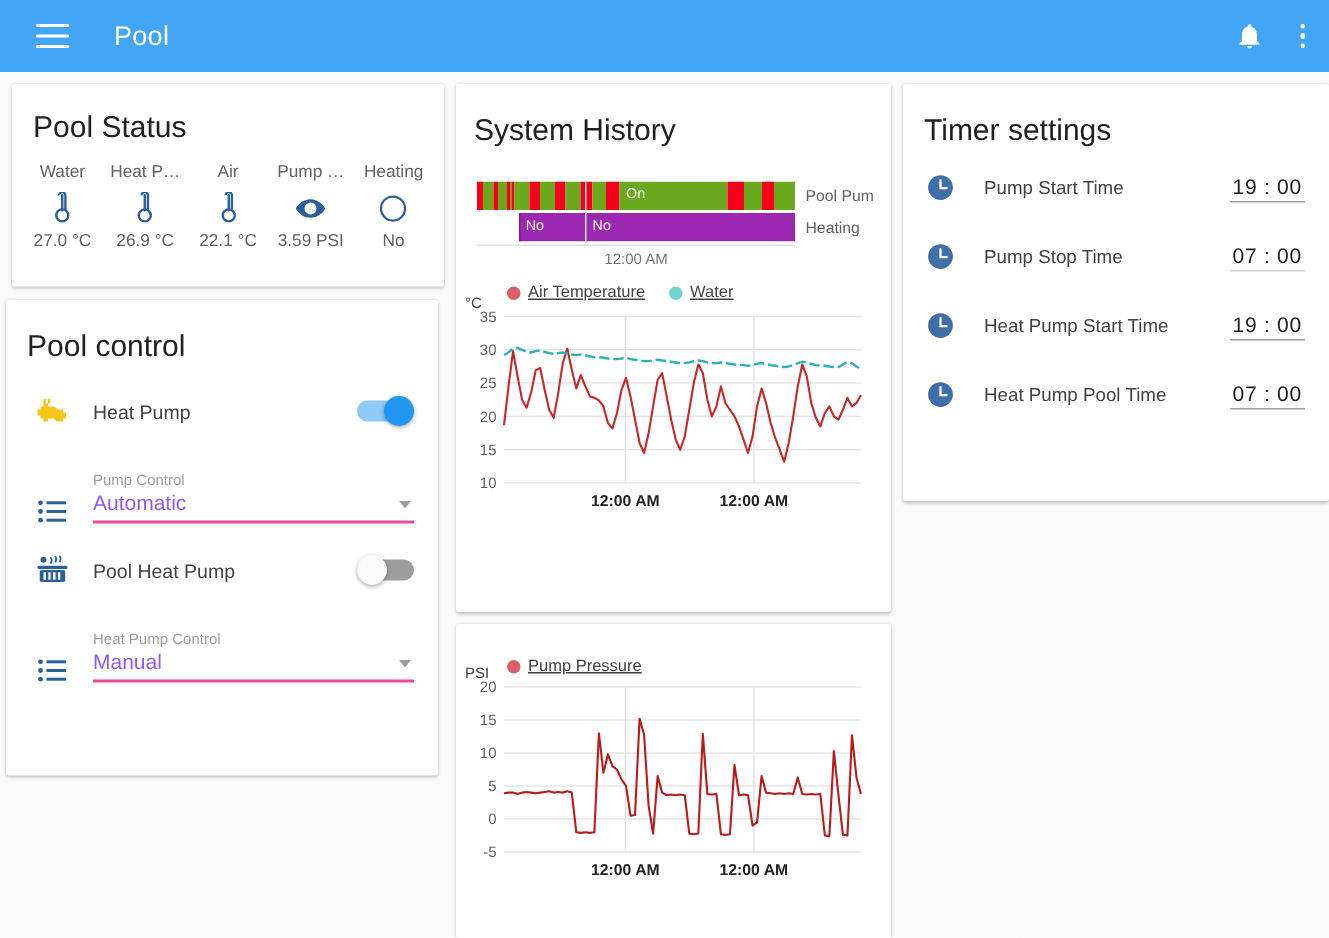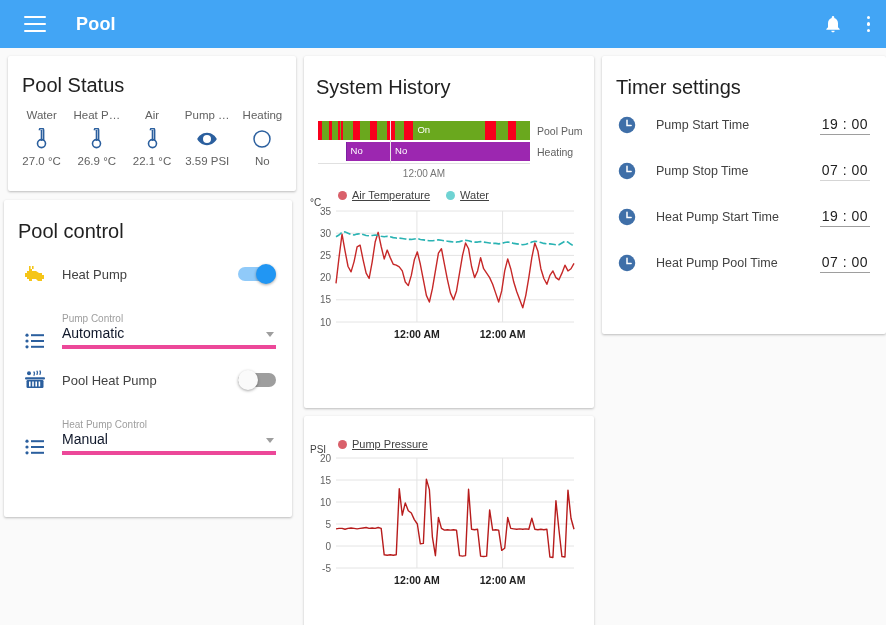--- a/index.html
+++ b/index.html
@@ -7,21 +7,21 @@
     width: 886px; height: 625px;
     font-family: "Liberation Sans", sans-serif;
     background: #ffffff;
     overflow: hidden;
   }
   .page { width: 886px; height: 625px; position: relative; background: #fafafa; }
 
   
   .appbar {
     height: 48px; background: #42a5f5; display: flex; align-items: center;
-    padding: 0 14px; position: relative; font-weight: bold;
+    padding: 0 14px; position: relative;
   }
   .hamburger { width: 22px; height: 16px; display: flex; flex-direction: column;
     justify-content: space-between; margin-left: 10px; cursor: pointer; }
   .hamburger span { display: block; height: 2px; background: #fff; border-radius: 1px; }
   .appbar-title { color: #fff; font-size: 18px; margin-left: 30px; letter-spacing: .2px; }
   .appbar-actions { position: absolute; right: 12px; display: flex; align-items: center; gap: 20px; }
   .bell { width: 20px; height: 20px; cursor: pointer; }
   .kebab { display: flex; flex-direction: column; gap: 3px; padding: 4px; cursor: pointer; }
   .kebab i { width: 3.5px; height: 3.5px; background: #fff; border-radius: 50%; display: block; }
 
@@ -52,24 +52,24 @@
   .ctrl-label { flex: 1; font-size: 13px; color: #424242; margin-left: 12px; }
   .toggle { width: 38px; height: 14px; border-radius: 7px; position: relative; flex: none; cursor: pointer; }
   .toggle .knob { position: absolute; width: 20px; height: 20px; border-radius: 50%; top: -3px;
                   box-shadow: 0 1px 3px rgba(0,0,0,.35); }
   .toggle.on { background: #90caf9; }
   .toggle.on .knob { right: 0; background: #2196f3; }
   .toggle.off { background: #9e9e9e; }
   .toggle.off .knob { left: 0; background: #fafafa; }
 
   .sel-row { display: flex; align-items: flex-end; padding: 0 16px; height: 50px; margin-top: 2px; }
-  .sel-field { flex: 1; margin-left: 12px; border-bottom: 4px solid #ec4899; position: relative;
+  .sel-field { flex: 1; margin-left: 12px; border-bottom: 2px solid #ec4899; position: relative;
                padding-bottom: 4px; cursor: pointer; }
   .sel-float { font-size: 10px; color: #9e9e9e; display: block; }
-  .sel-val { font-size: 14px; color: #0f172a; display: block; margin-top: 1px; }
+  .sel-val { font-size: 14px; color: #8b5cf6; display: block; margin-top: 1px; }
   .caret { position: absolute; right: 2px; bottom: 8px; width: 0; height: 0;
            border-left: 4.5px solid transparent; border-right: 4.5px solid transparent;
            border-top: 5px solid #9e9e9e; }
 
   
   #system-history { left: 304px; top: 8px; width: 290px; height: 352px; }
   #system-history .card-title { margin: 20px 0 0 12px; }
   #pressure-history { left: 304px; top: 368px; width: 290px; height: 224px; }
   #pressure-history .card-title { margin: 18px 0 0 12px; }
 

